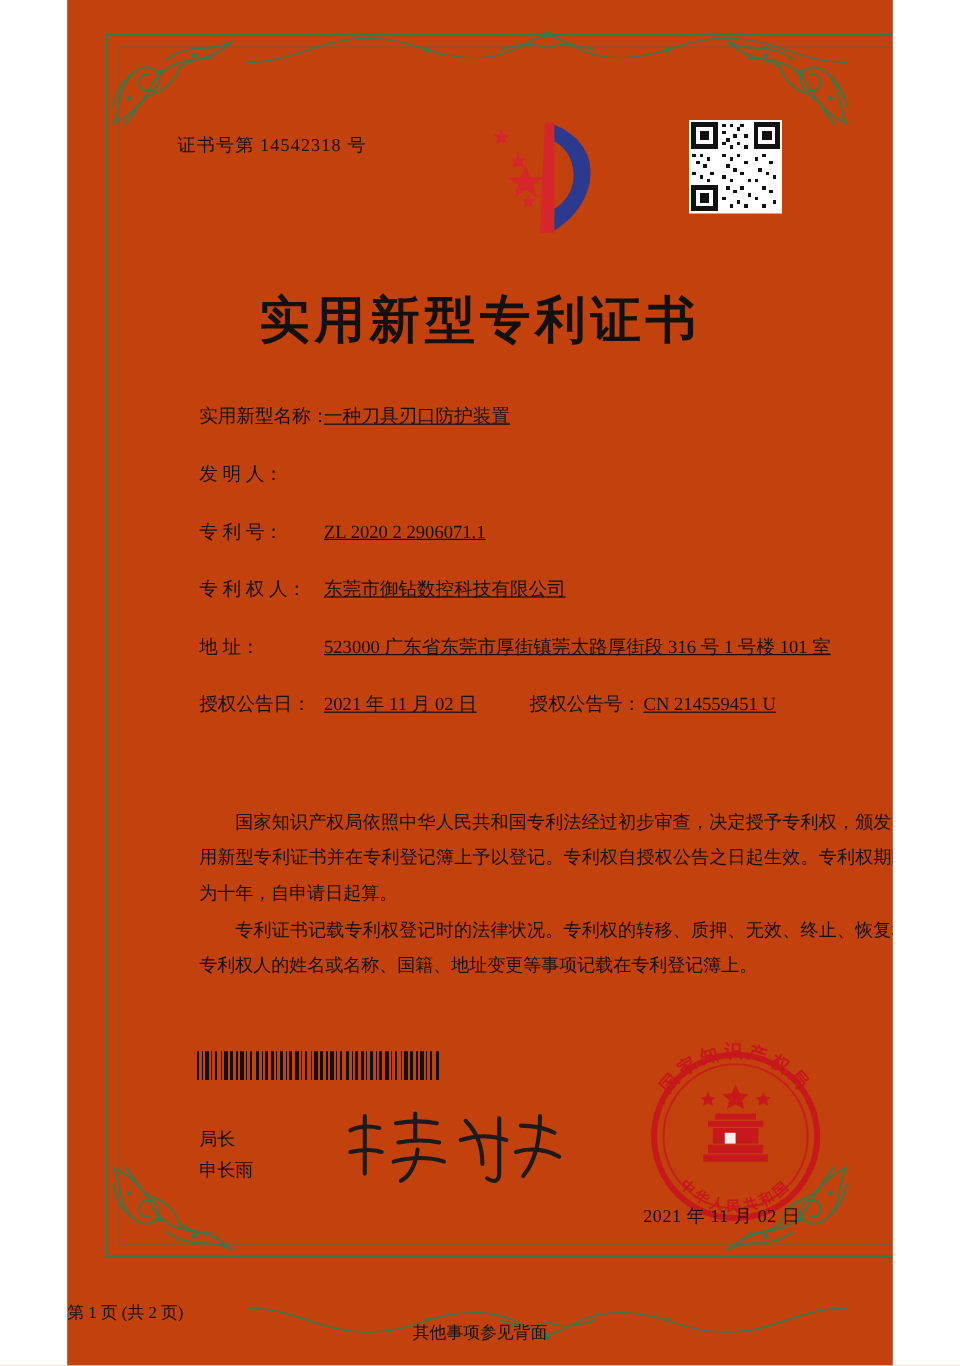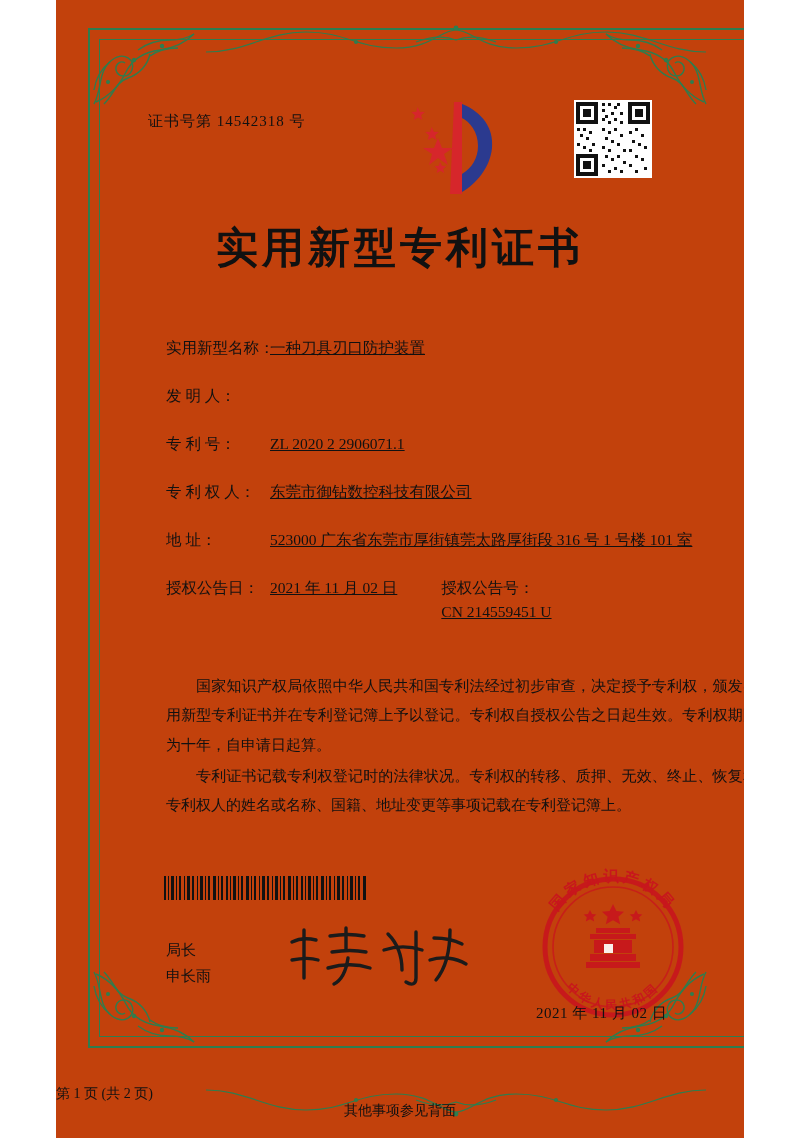--- a/index.html
+++ b/index.html
@@ -92,21 +92,21 @@
     position: absolute;
     right: 92px;
     top: 100px;
     width: 78px;
     height: 78px;
   }
   .qr svg { display:block; width:100%; height:100%; }
 
   .doc-title {
     position: absolute;
-    top: 220px;
+    top: 239px;
     left: 0;
     width: 100%;
     text-align: center;
     font-family: "Liberation Serif", serif;
     font-size: 42px;
     font-weight: bold;
     letter-spacing: 4px;
     color: #111;
   }
 
@@ -135,21 +135,20 @@
     flex: 1 1 auto;
     text-decoration: underline;
   }
   .field-row.two-col {
     justify-content: flex-start;
   }
   .field-row.two-col .col2 {
     margin-left: 44px;
     display: flex;
     align-items: flex-start;
-    flex-direction: column;
   }
   .field-row.two-col .col2 .field-label { width: auto; margin-right: 2px; }
 
   
   .paras {
     position: absolute;
     left: 110px;
     top: 672px;
     width: 592px;
     font-family: "Liberation Serif", serif;

